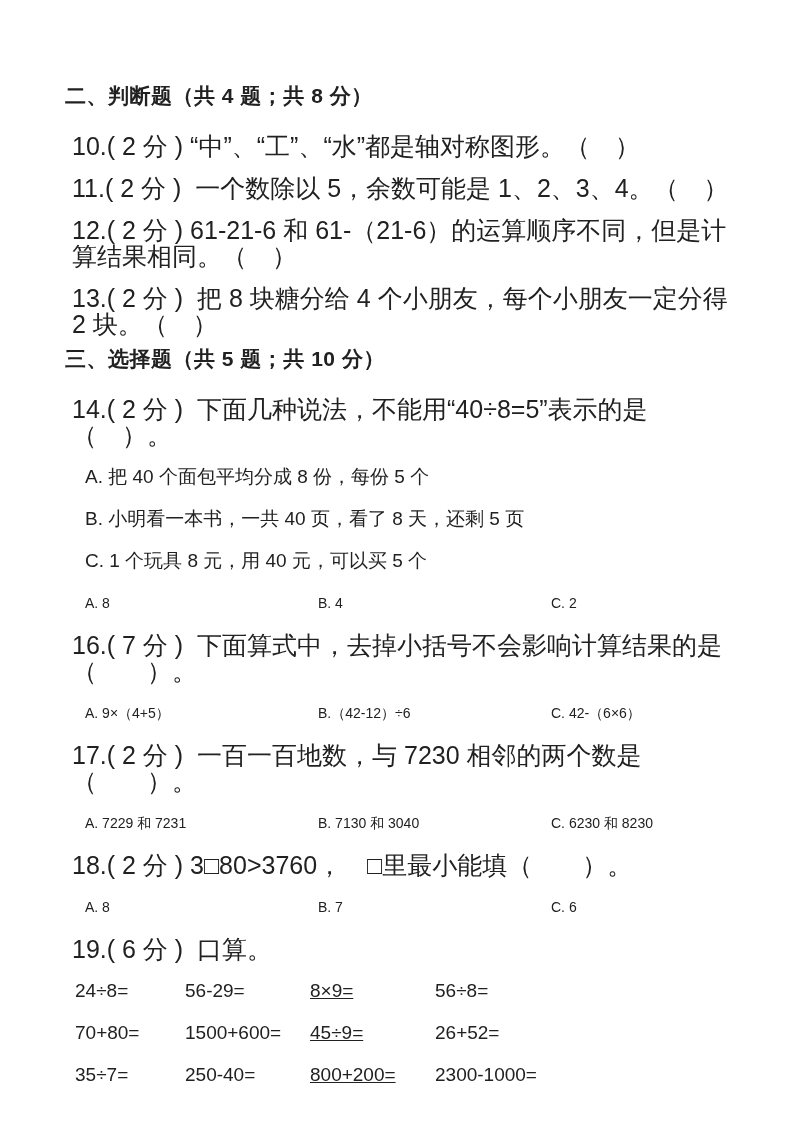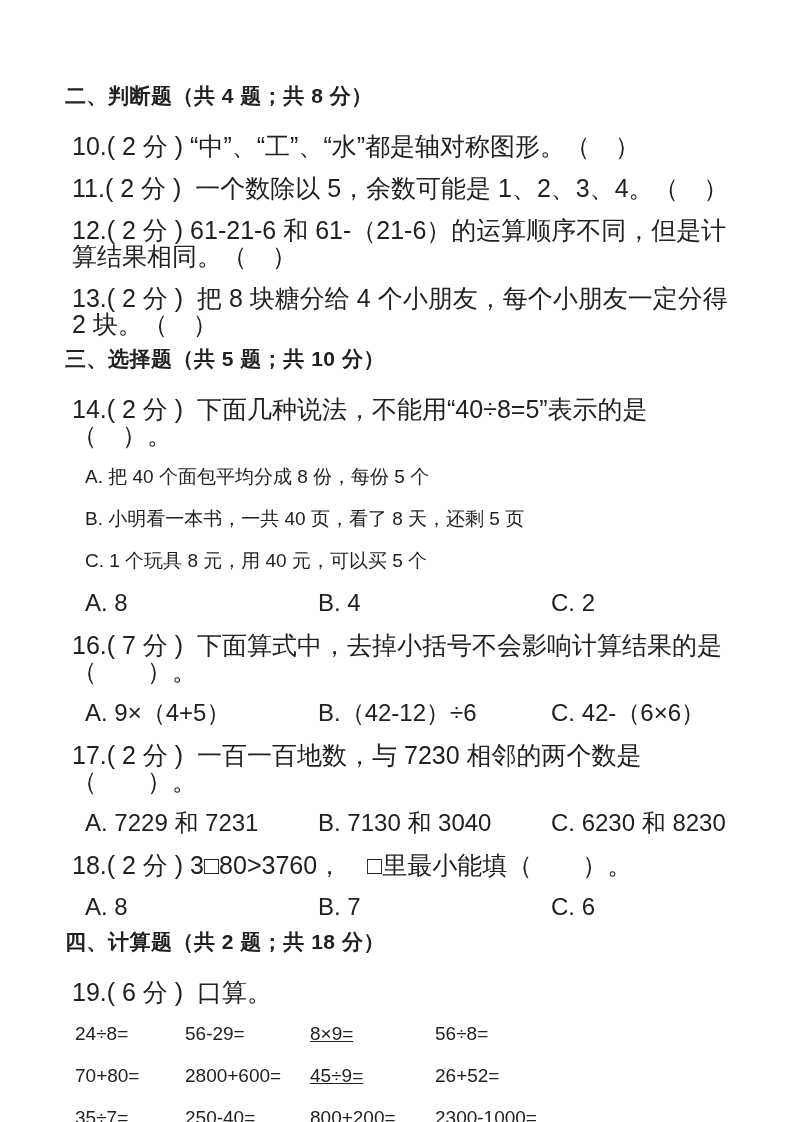--- a/index.html
+++ b/index.html
@@ -41,21 +41,21 @@
     font-size: 19px;
     line-height: 26px;
     margin: 16px 0 0 0;
     padding-left: 13px;
     white-space: pre-wrap;
   }
   .opt-row {
     display: flex;
     margin: 16px 0 0 0;
     padding-left: 13px;
-    font-size: 24px;
+    font-size: 14px;
     line-height: 26px;
   }
   .opt-cell { width: 233px; white-space: pre-wrap; }
   .opt-row .opt-cell:last-child { width: auto; }
   .calc-row {
     display: flex;
     margin: 16px 0 0 0;
     padding-left: 3px;
     font-size: 19px;
     line-height: 26px;
@@ -105,34 +105,33 @@
     <span class="opt-cell">C. 6230 和 8230</span>
   </div>
 
   <p class="q">18.( 2 分 ) 3□80&gt;3760，　□里最小能填（　　）。</p>
   <div class="opt-row">
     <span class="opt-cell">A. 8</span>
     <span class="opt-cell">B. 7</span>
     <span class="opt-cell">C. 6</span>
   </div>
 
-  <h2 class="sec">四、计算题（共 2 题；共 18 分）</h2>
 
   <p class="q">19.( 6 分 )  口算。</p>
 
   <div>
     <div class="calc-row">
       <span class="calc-cell">24÷8=</span>
       <span class="calc-cell">56-29=</span>
       <span class="calc-cell">8×9=</span>
       <span class="calc-cell">56÷8=</span>
     </div>
     <div class="calc-row">
       <span class="calc-cell">70+80=</span>
-      <span class="calc-cell">2800+600=</span>
+      <span class="calc-cell">1500+600=</span>
       <span class="calc-cell">45÷9=</span>
       <span class="calc-cell">26+52=</span>
     </div>
     <div class="calc-row">
       <span class="calc-cell">35÷7=</span>
       <span class="calc-cell">250-40=</span>
       <span class="calc-cell">800+200=</span>
       <span class="calc-cell">2300-1000=</span>
     </div>
   </div>

